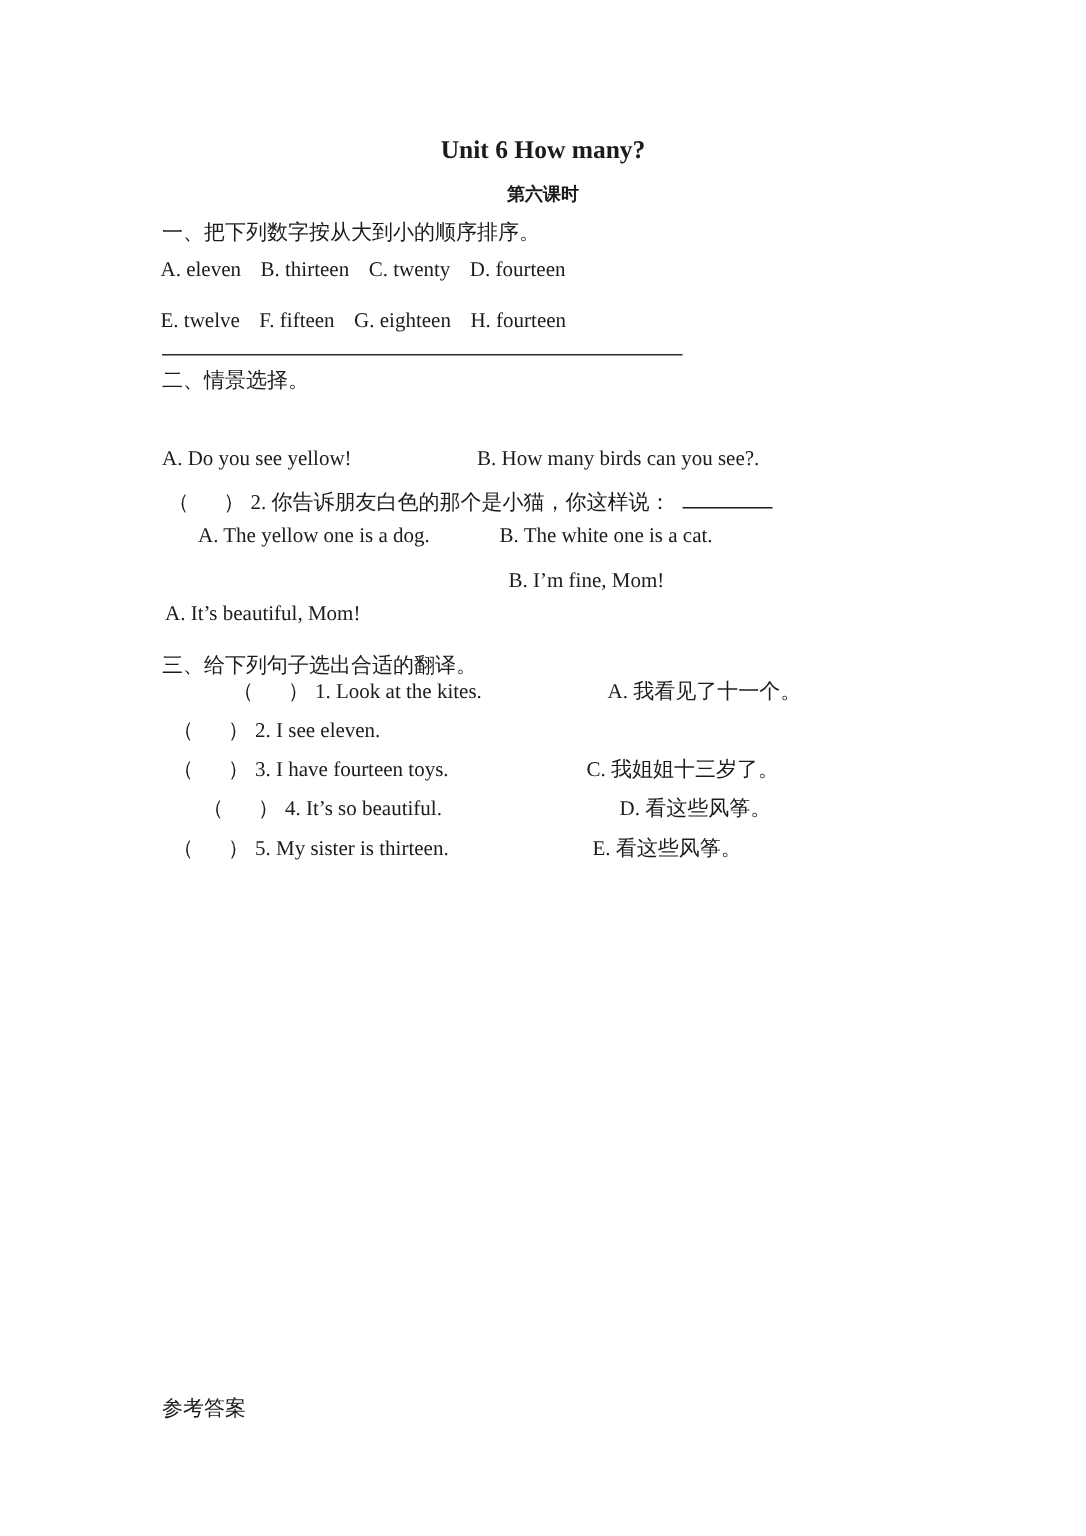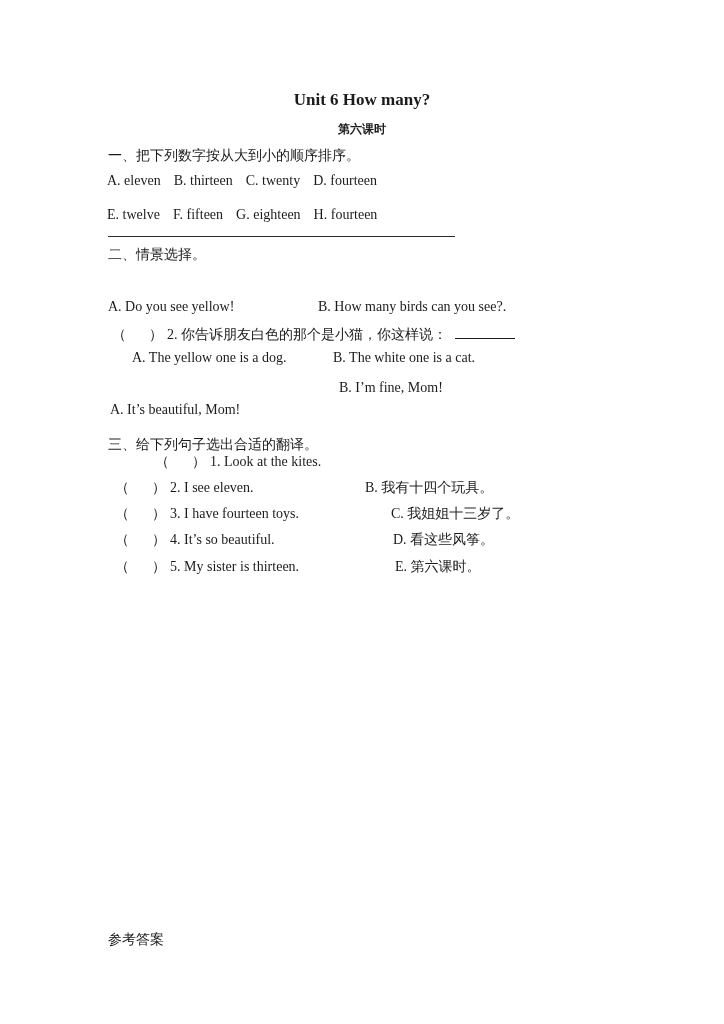--- a/index.html
+++ b/index.html
@@ -25,21 +25,21 @@
   .num-gap{display:inline-block;width:4px;}
   .blank{display:inline-block;border-bottom:1px solid #1b1b1b;height:16px;margin-left:8px;vertical-align:baseline;}
   .blank-q1{width:65px;}
   .blank-q2{width:60px;}
   .blank-q3{width:58px;}
   .q1a{top:296px;left:108px;}  .q1b{top:296px;left:318px;}
   .q2a{top:347px;left:132px;}  .q2b{top:347px;left:333px;}
   .q3a{top:399px;left:110px;}  .q3b{top:377px;left:307px;margin-left:32px;}
   .s3-head{top:423px;left:108px;margin-top:11px;}
   .m-left{left:115px;}
-  .mr0{top:451px;margin-left:40px;} .mr1{top:477px;} .mr2{top:503px;} .mr3{top:529px;} .mr4{top:556px;}
+  .mr0{top:451px;margin-left:40px;} .mr1{top:477px;} .mr2{top:503px;} .mr3{top:529px;margin-left:20px;} .mr4{top:556px;}
   .zh0{left:365px;} .zh1{left:365px;} .zh2{left:391px;} .zh3{left:393px;text-align:right;} .zh4{left:395px;}
   .footer{top:929px;left:108px;}
 </style>
 </head>
 <body>
 
 <div class="page">
 
   <div class="line center bold title">Unit 6 How many?</div>
   <div class="line center bold subtitle">第六课时</div>
@@ -71,36 +71,36 @@
   <div class="line q2b">B. The white one is a cat.</div>
 
   <div class="line q3a">A. It’s beautiful, Mom!</div>
   <div class="line q3b">B. I’m fine, Mom!</div>
 
   <div class="line s3-head">三、给下列句子选出合适的翻译。</div>
 
   <div class="line m-left mr0">
     <span>（</span><span class="bsp"></span><span>）</span><span class="num-gap"></span><span>1. Look at the kites.</span>
   </div>
+  <div class="line mr0 zh0">A. 我看见了十一个。</div>
 
   <div class="line m-left mr1">
     <span>（</span><span class="bsp"></span><span>）</span><span class="num-gap"></span><span>2. I see eleven.</span>
   </div>
-  <div class="line mr1 zh1">B. 我有十四个玩具。</div>
 
   <div class="line m-left mr2">
     <span>（</span><span class="bsp"></span><span>）</span><span class="num-gap"></span><span>3. I have fourteen toys.</span>
   </div>
   <div class="line mr2 zh2">C. 我姐姐十三岁了。</div>
 
   <div class="line m-left mr3">
     <span>（</span><span class="bsp"></span><span>）</span><span class="num-gap"></span><span>4. It’s so beautiful.</span>
   </div>
   <div class="line mr3 zh3">D. 看这些风筝。</div>
 
   <div class="line m-left mr4">
     <span>（</span><span class="bsp"></span><span>）</span><span class="num-gap"></span><span>5. My sister is thirteen.</span>
   </div>
-  <div class="line mr4 zh4">E. 第六课时。</div>
+  <div class="line mr4 zh4">E. 看这些风筝。</div>
 
   <div class="line footer">参考答案</div>
 
 </div>
 
 </body></html>

